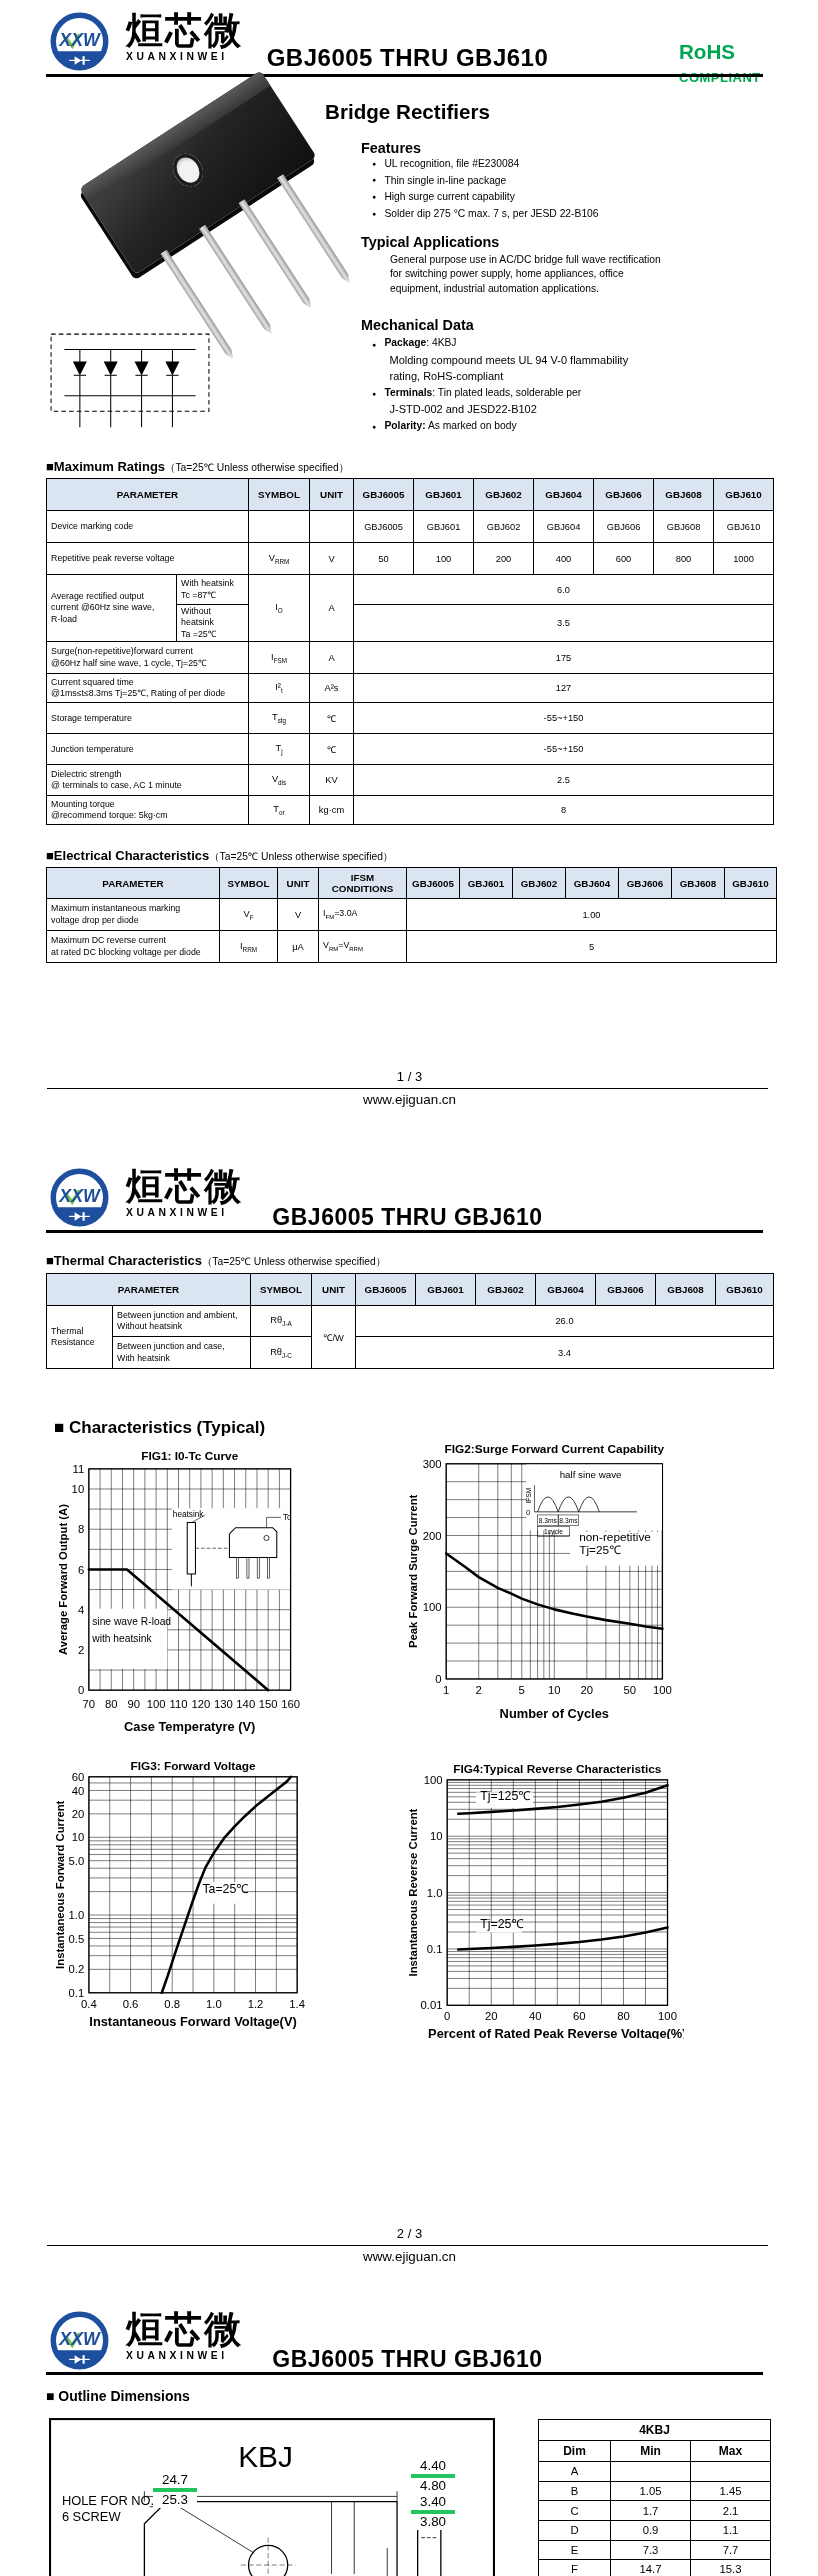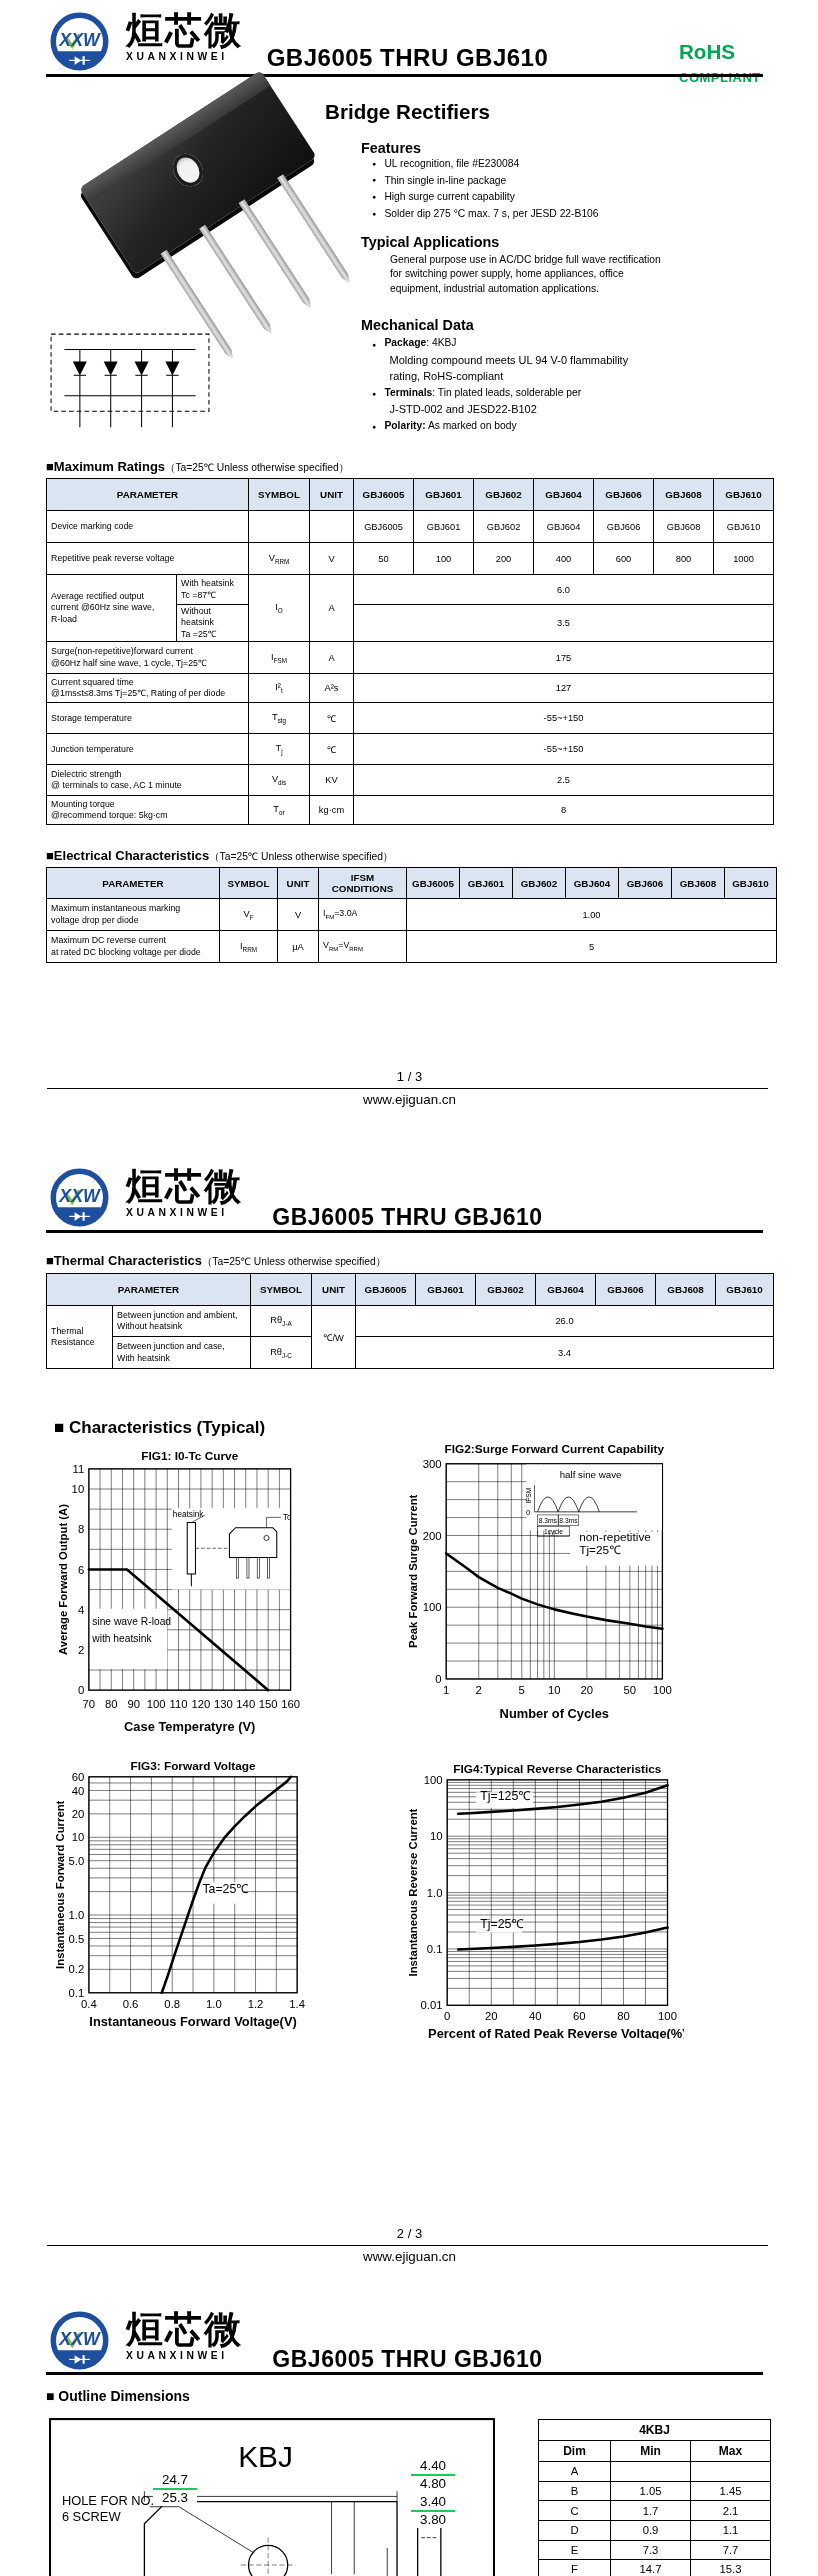--- a/index.html
+++ b/index.html
@@ -56,21 +56,21 @@
   sub{font-size:68%;}
   .tbl-max{left:46px;top:478px;width:726px;}
   .tbl-el{left:46px;top:867px;width:726px;}
   .tbl-th{left:46px;top:1273px;width:726px;}
   .tbl-dim{left:538px;top:2419px;width:232px;}
   .tbl-dim th{background:#fff;font-size:12px;}
   .tbl-dim td{height:19.6px;font-size:11.3px;}
 
   
   .dim{position:absolute;width:44px;text-align:center;font-size:13.4px;background:#fff;line-height:16px;}
-  .dim .dim-a{border-bottom:2px solid #22c55e;}
+  .dim .dim-a{border-bottom:4px solid #22c55e;}
   svg text{font-family:"Liberation Sans",sans-serif;}
 </style>
 </head>
 <body>
 
 <div id="doc">
 
   <div class="abs logo" style="left:49px;top:11.3px;">
     <svg width="61" height="61" viewBox="0 0 100 100">
       <circle cx="50" cy="50" r="43" fill="none" stroke="#1d4f9e" stroke-width="9"></circle>

